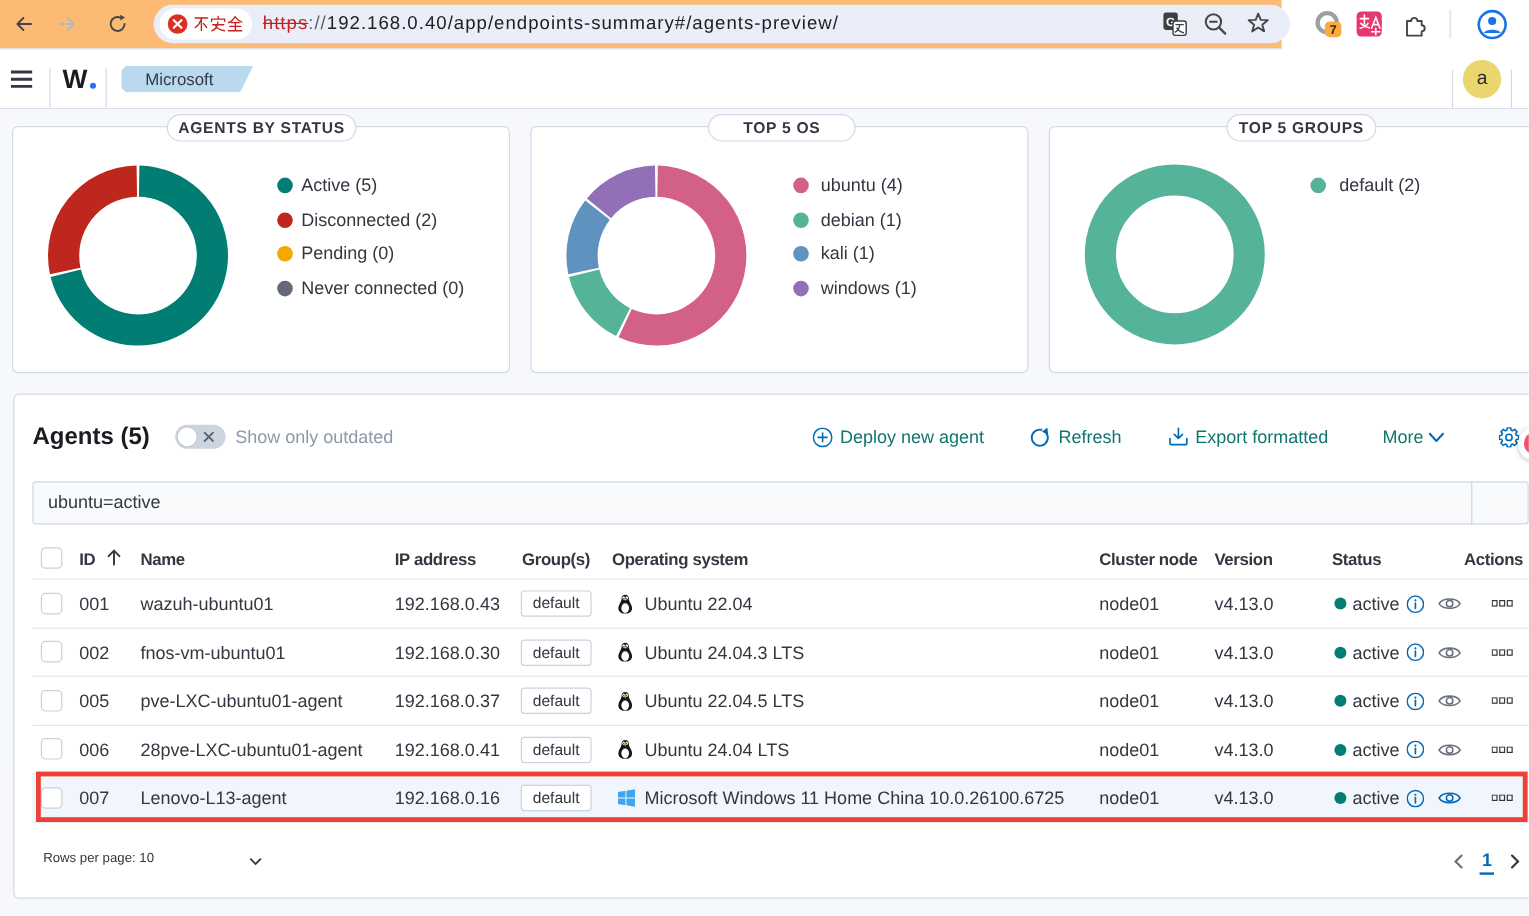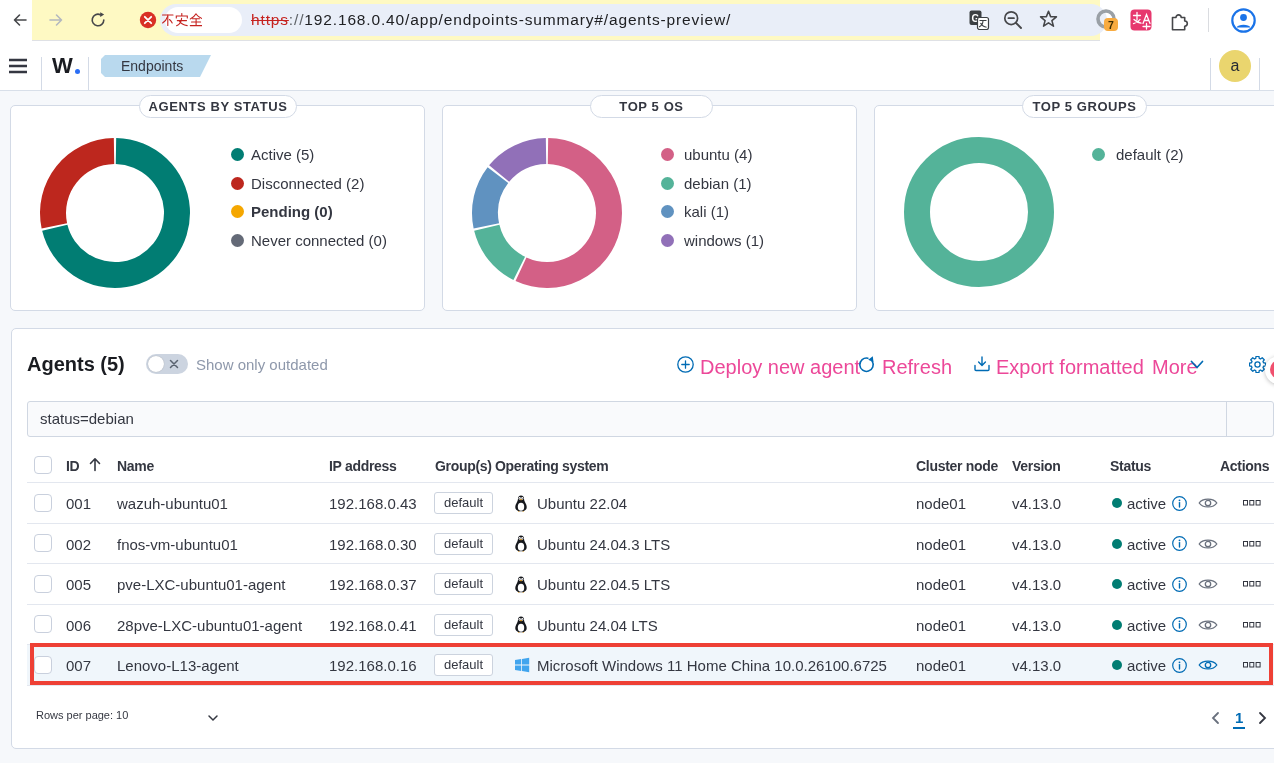--- a/index.html
+++ b/index.html
@@ -2,21 +2,21 @@
 <html><head>
 <meta charset="utf-8">
 <style>
   * { margin:0; padding:0; box-sizing:border-box; }
   html,body { width:1274px; height:763px; overflow:hidden; }
   body { font-family:"Liberation Sans", sans-serif; background:#fff; position:relative; }
   .abs { position:absolute; }
   svg { display:block; }
 
   
-  #chrome { position:absolute; left:0; top:0; width:1068px; height:41px; background:#fef9c3; border-bottom:1px solid #dfe1e5;margin-left:32px; }
+  #chrome { position:absolute; left:0; top:0; width:1068px; height:41px; background:#fdba74; border-bottom:1px solid #dfe1e5; }
   #omnibox { position:absolute; left:128px; top:4px; width:947px; height:32px; border-radius:16px; background:#e9eef8; }
   #secchip { position:absolute; left:133px; top:7px; width:77px; height:26px; border-radius:13px; background:#fff; }
   #urltext { position:absolute; left:219px; top:11px; font-size:15.5px; letter-spacing:0.85px; color:#202124; white-space:nowrap; }
   #urltext .red { color:#c5221f; text-decoration:line-through; }
 
   
   #apphdr { position:absolute; left:0; top:42px; width:1274px; height:49px; background:#fff; border-bottom:1px solid #d8dfe9; }
   .vdiv { position:absolute; width:1px; background:#d3dae6; }
   #wlogo { position:absolute; left:52px; top:11px; font-size:22px; font-weight:bold; color:#1a1c21; letter-spacing:0.5px;}
   #eptab { position:absolute; left:101px; top:13px; width:110px; height:22px; background:#b9d9ee;
@@ -32,21 +32,21 @@
           font-size:13px; font-weight:bold; color:#343741; letter-spacing:0.6px; text-align:center; line-height:21px; }
   .leg { position:absolute; font-size:15px; color:#343741; }
   .dot { position:absolute; width:13px; height:13px; border-radius:50%; }
 
   
   #agents { left:11px; top:328px; width:1280px; height:421px; }
   #agtitle { position:absolute; left:27px; top:353px; font-size:20px; font-weight:bold; color:#1a1c21; }
   #toggle { position:absolute; left:146px; top:354px; width:42px; height:20px; border-radius:10px; background:#ccd4e0; }
   #toggle .knob { position:absolute; left:2px; top:2px; width:16px; height:16px; border-radius:50%; background:#fff; box-shadow:0 0 1px rgba(0,0,0,.3); }
   #togglelabel { position:absolute; left:196px; top:356px; font-size:15px; color:#8e98ab; }
-  .btn { position:absolute; top:356px; font-size:20px; color:#ec4899; }
+  .btn { position:absolute; top:356px; font-size:15px; color:#0f766e; }
   #searchbar { position:absolute; left:27px; top:401px; width:1247px; height:36px; background:#f9fafc; border:1px solid #d0d7e2; border-radius:3px; }
   #searchtext { position:absolute; left:40px; top:410px; font-size:15px; color:#343741; }
   #wqldiv { position:absolute; left:1226px; top:401px; width:1px; height:36px; background:#d0d7e2; }
   #wql { position:absolute; left:1237px; top:410px; font-size:15px; color:#006BB4;margin-left:44px; }
 
   .hdr { position:absolute; top:458px; font-size:14px; font-weight:bold; letter-spacing:-0.3px; color:#343741; }
   .rowline { position:absolute; left:27px; width:1247px; height:1px; background:#e3e7ef; }
   .cell { position:absolute; font-size:15px; color:#343741; white-space:nowrap; }
   .cb { position:absolute; left:34px; width:18px; height:18px; border:1px solid #c9d0dd; border-radius:4px; background:#fff; }
   .chip { position:absolute; left:434px; width:59px; height:22px; border:1px solid #ccd3de; border-radius:3px; background:#fff;
@@ -64,21 +64,21 @@
   <div id="omnibox"></div>
   <div id="secchip"></div>
   <div id="urltext"><span class="red">https</span><span style="color:#5f6368">://</span>192.168.0.40/app/endpoints-summary#/agents-preview/</div>
 </div>
 
 <div id="apphdr">
   <div class="vdiv" style="left:41px; top:15px; height:33px;"></div>
   <div class="vdiv" style="left:88px; top:15px; height:33px;"></div>
   <div id="wlogo">W</div>
   <div style="position:absolute; left:74.5px; top:27px; width:5px; height:5px; border-radius:50%; background:#2b6ef5;"></div>
-  <div id="eptab">Endpoints</div>
+  <div id="eptab">Microsoft</div>
   <div class="vdiv" style="left:1210px; top:16px; height:32px;"></div>
   <div class="vdiv" style="left:1259px; top:16px; height:32px;"></div>
   <div id="avatar">a</div>
 </div>
 
 <div id="contentbg"></div>
 
 <div class="card" id="card1" style="left:10px; top:105px; width:415px; height:206px;"></div>
 <div class="card" id="card2" style="left:442px; top:105px; width:415px; height:206px;"></div>
 <div class="card" id="card3" style="left:874px; top:105px; width:417px; height:206px;"></div>
@@ -98,21 +98,21 @@
 </svg>
 <svg class="abs" style="left:903px; top:136px;" width="152" height="152">
   <circle cx="76" cy="76" r="62" fill="none" stroke="#54B399" stroke-width="26"></circle>
 </svg>
 
 <div class="dot" style="left:231px; top:148px; background:#017D73;"></div>
 <div class="leg" style="left:251px; top:146px;">Active (5)</div>
 <div class="dot" style="left:231px; top:177px; background:#BD271E;"></div>
 <div class="leg" style="left:251px; top:175px;">Disconnected (2)</div>
 <div class="dot" style="left:231px; top:205px; background:#F5A700;"></div>
-<div class="leg" style="left:251px; top:203px;font-weight:bold;">Pending (0)</div>
+<div class="leg" style="left:251px; top:203px;">Pending (0)</div>
 <div class="dot" style="left:231px; top:234px; background:#646A77;"></div>
 <div class="leg" style="left:251px; top:232px;">Never connected (0)</div>
 
 <div class="dot" style="left:661px; top:148px; background:#D36086;"></div>
 <div class="leg" style="left:684px; top:146px;">ubuntu (4)</div>
 <div class="dot" style="left:661px; top:177px; background:#54B399;"></div>
 <div class="leg" style="left:684px; top:175px;">debian (1)</div>
 <div class="dot" style="left:661px; top:205px; background:#6092C0;"></div>
 <div class="leg" style="left:684px; top:203px;">kali (1)</div>
 <div class="dot" style="left:661px; top:234px; background:#9170B8;"></div>
@@ -125,33 +125,33 @@
 <div id="agtitle">Agents (5)</div>
 <div id="toggle">
     <div class="knob"></div>
   </div>
 <div id="togglelabel">Show only outdated</div>
 <div class="btn" style="left:700px;">Deploy new agent</div>
 <div class="btn" style="left:882px;">Refresh</div>
 <div class="btn" style="left:996px;">Export formatted</div>
 <div class="btn" style="left:1152px;">More</div>
 <div id="searchbar"></div>
-<div id="searchtext">status=debian</div>
+<div id="searchtext">ubuntu=active</div>
 <div id="wqldiv"></div>
 <div id="wql">WQL</div>
 
 <div class="cb" style="top:456px;"></div>
 <div class="hdr" style="left:66px;">ID</div>
 <svg class="abs" style="left:88px; top:457px;" width="14" height="15" viewBox="0 0 14 15">
     <path d="M7,13.5 V2 M2.5,6.5 L7,1.8 L11.5,6.5" fill="none" stroke="#343741" stroke-width="1.6" stroke-linecap="round" stroke-linejoin="round"></path>
   </svg>
 <div class="hdr" style="left:117px;">Name</div>
 <div class="hdr" style="left:329px;">IP address</div>
 <div class="hdr" style="left:435px;">Group(s)</div>
-<div class="hdr" style="left:495px;">Operating system</div>
+<div class="hdr" style="left:510px;">Operating system</div>
 <div class="hdr" style="left:916px;text-align:center;">Cluster node</div>
 <div class="hdr" style="left:1012px;">Version</div>
 <div class="hdr" style="left:1110px;">Status</div>
 <div class="hdr" style="left:1220px;">Actions</div>
 
 <div class="rowline" style="top:482px;"></div>
 <div class="rowline" style="top:523px;"></div>
 <div class="rowline" style="top:563px;"></div>
 <div class="rowline" style="top:604px;"></div>
 <div class="rowline" style="top:644px;"></div>

